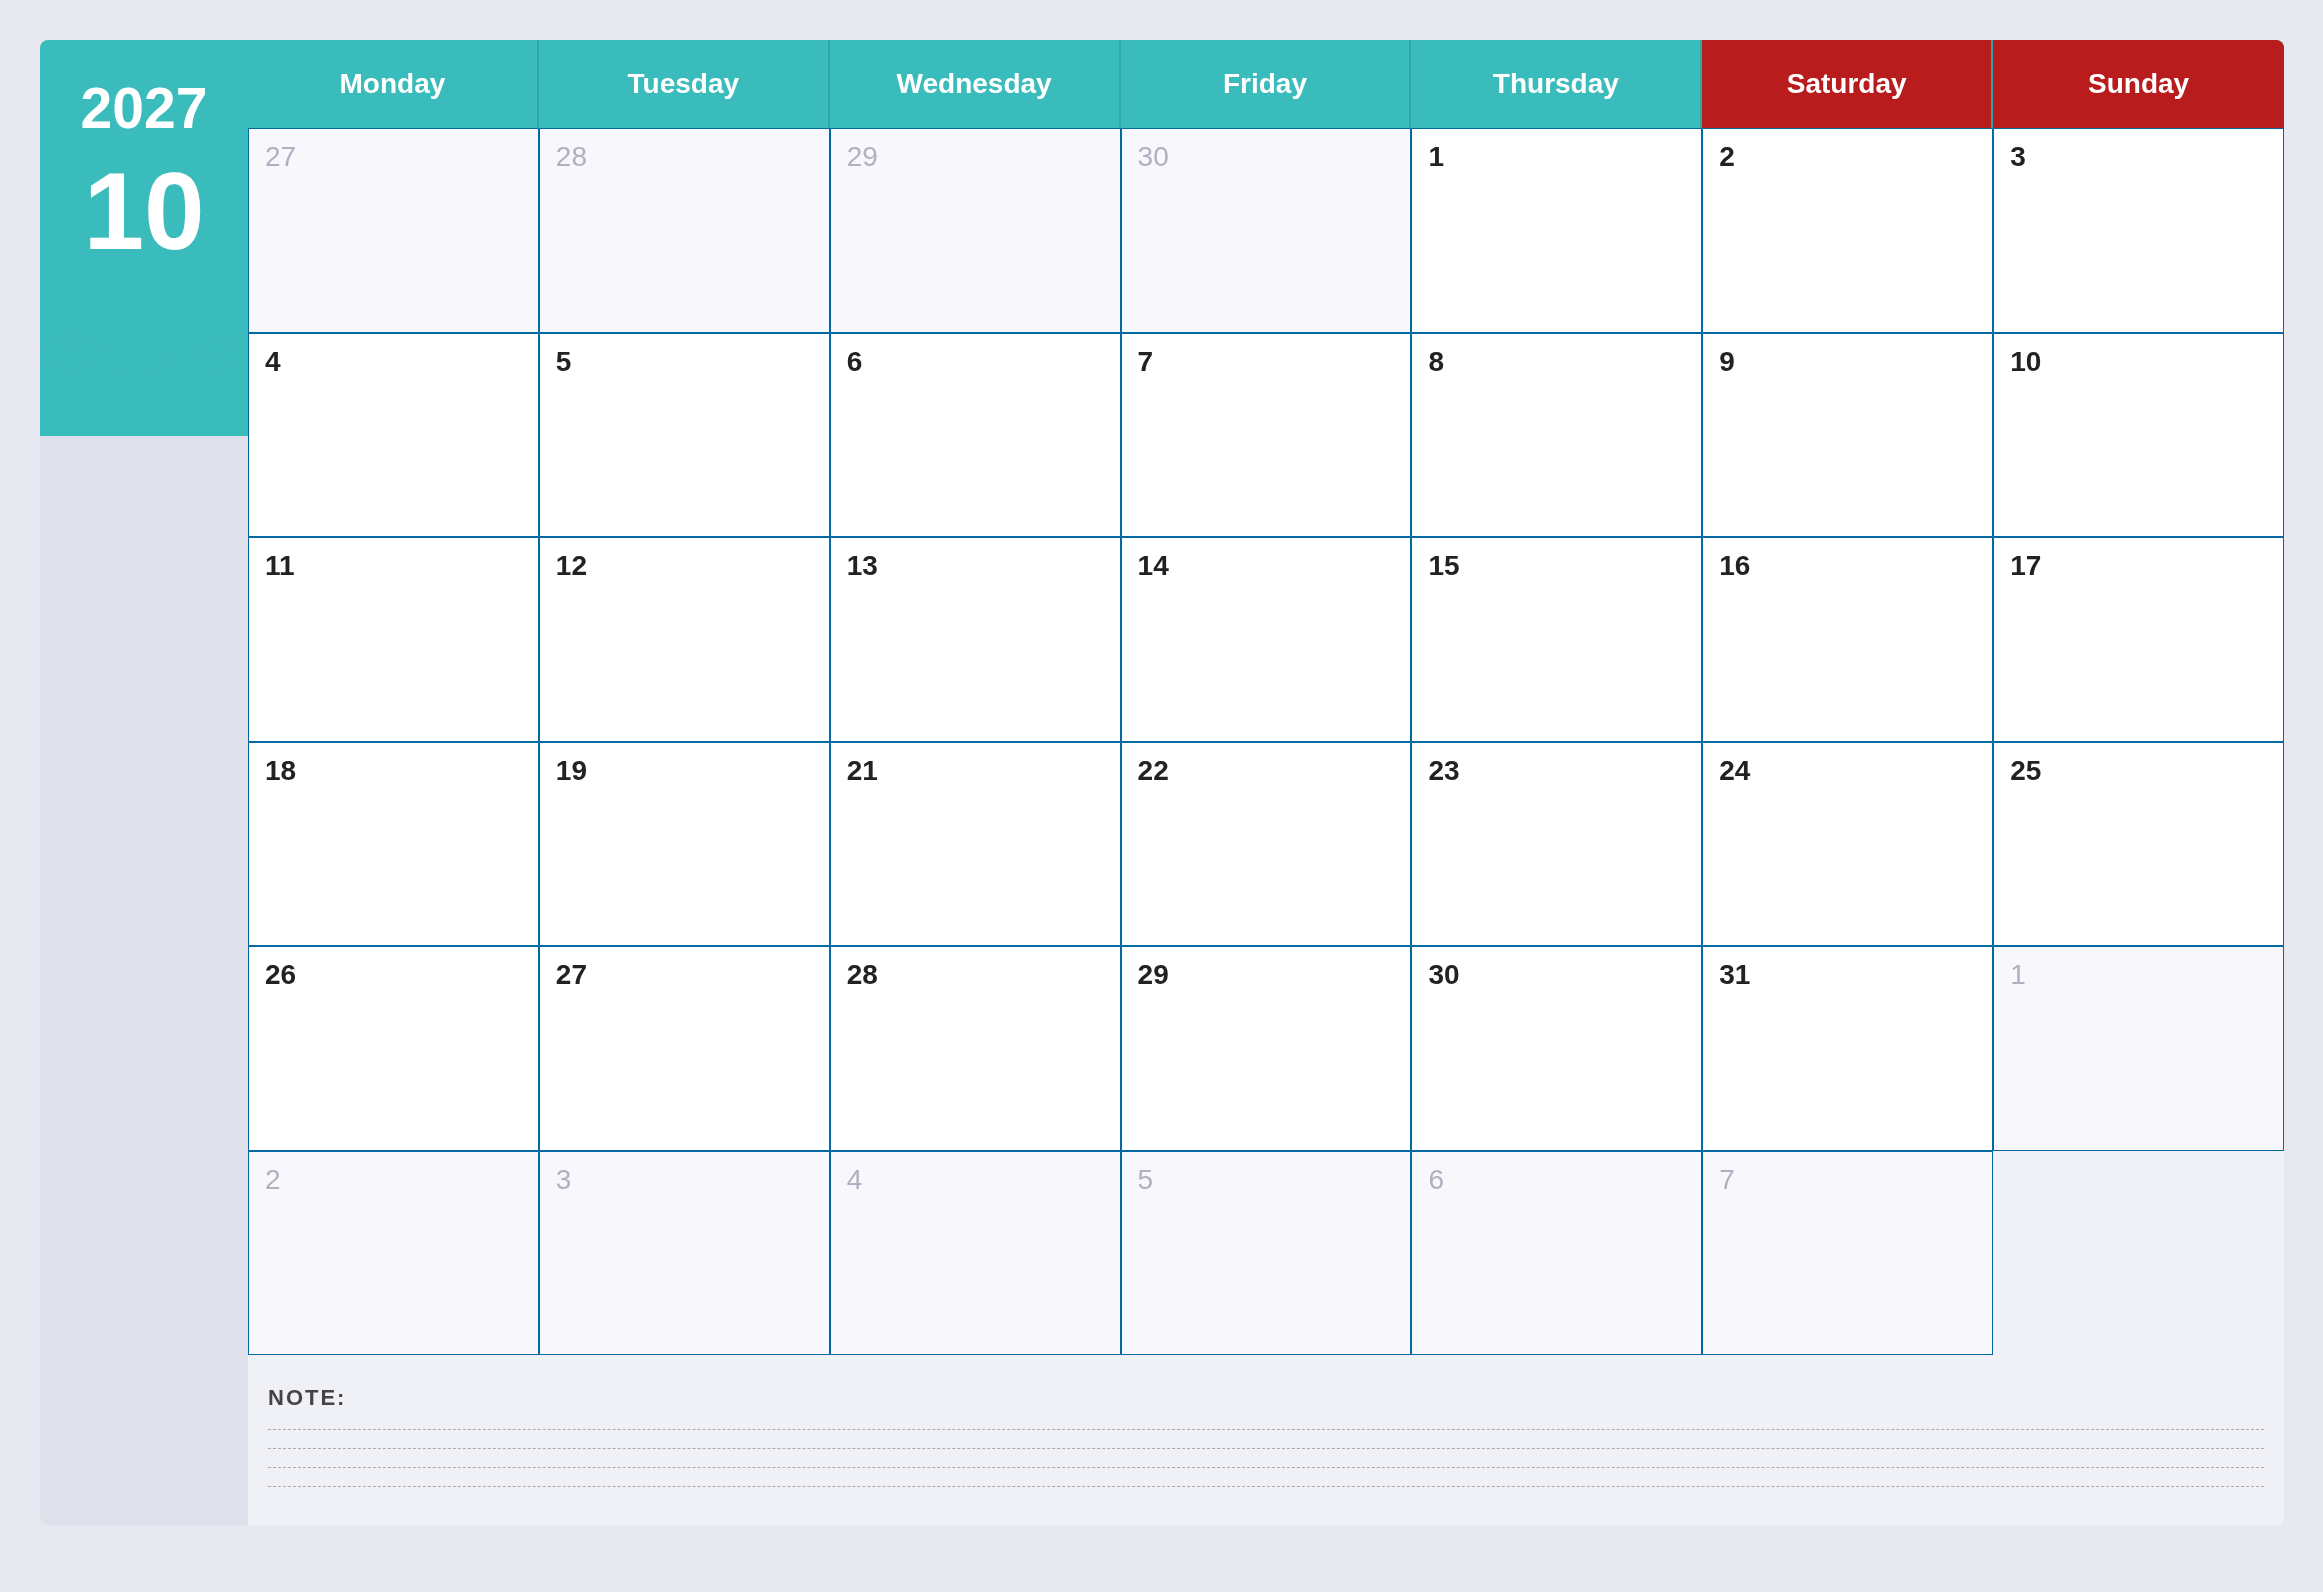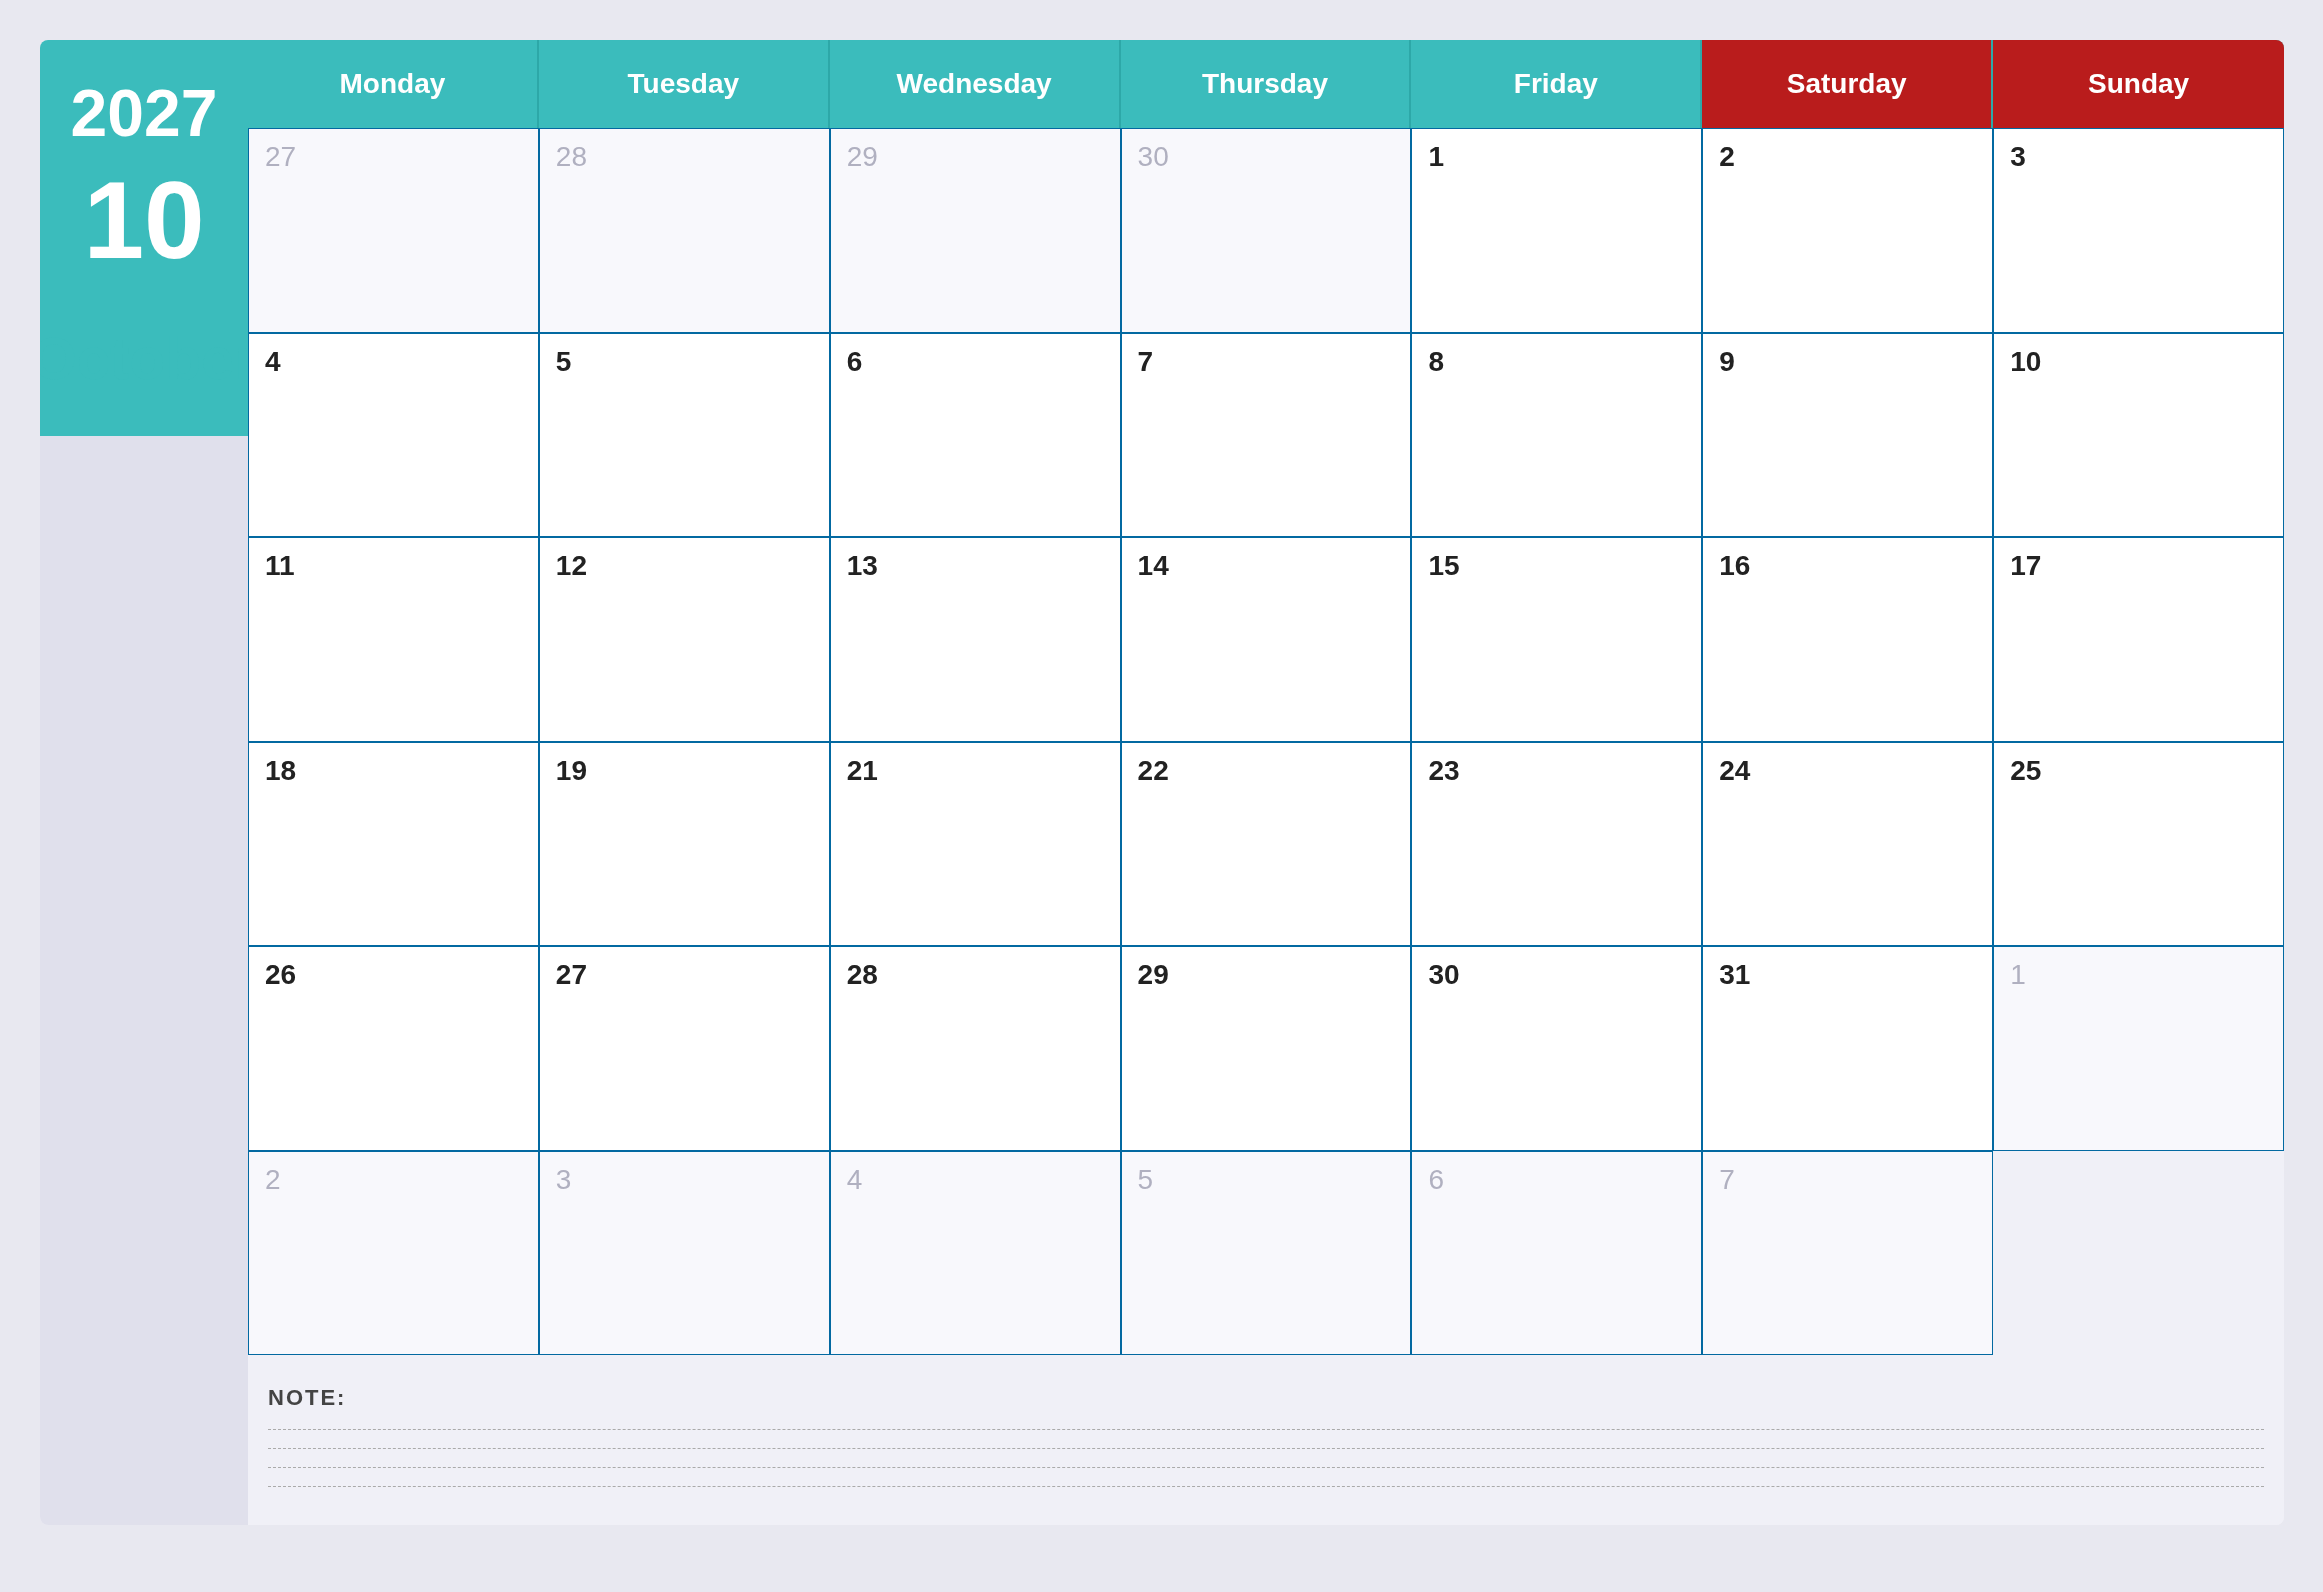--- a/index.html
+++ b/index.html
@@ -34,21 +34,21 @@
       background: linear-gradient(to bottom, #3bbcbc 0%, #3bbcbc 396px, #e0e0ec 396px, #e0e0ec 100%);
       display: flex;
       flex-direction: column;
       align-items: center;
       padding-top: 40px;
       flex-shrink: 0;
     }
 
     .sidebar-year {
       color: white;
-      font-size: 66px;
+      font-size: 57px;
       font-weight: bold;
       line-height: 1;
       margin-bottom: 20px;
     }
 
     .sidebar-month-num {
       color: white;
       font-size: 109px;
       font-weight: bold;
       line-height: 1;
@@ -155,22 +155,22 @@
     <div class="sidebar-month-num">10</div>
     <div class="sidebar-month-name">October</div>
   </div>
 
   <div class="calendar-main">
 
     <div class="days-header">
       <div class="day-header">Monday</div>
       <div class="day-header">Tuesday</div>
       <div class="day-header">Wednesday</div>
+      <div class="day-header">Friday</div>
       <div class="day-header">Thursday</div>
-      <div class="day-header">Friday</div>
       <div class="day-header saturday">Saturday</div>
       <div class="day-header saturday">Sunday</div>
     </div>
 
     <div class="calendar-grid">
 
       <div class="calendar-cell other-month"><span class="date-num">27</span></div>
       <div class="calendar-cell other-month"><span class="date-num">28</span></div>
       <div class="calendar-cell other-month"><span class="date-num">29</span></div>
       <div class="calendar-cell other-month"><span class="date-num">30</span></div>

